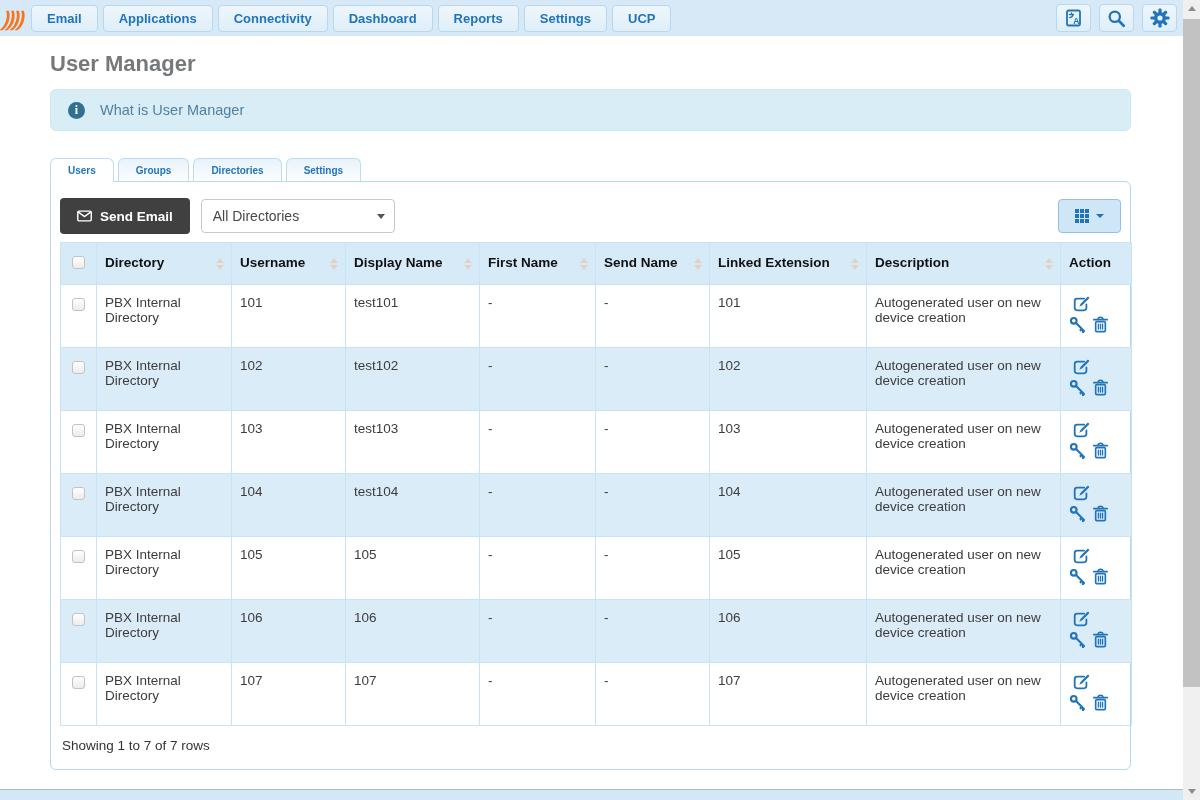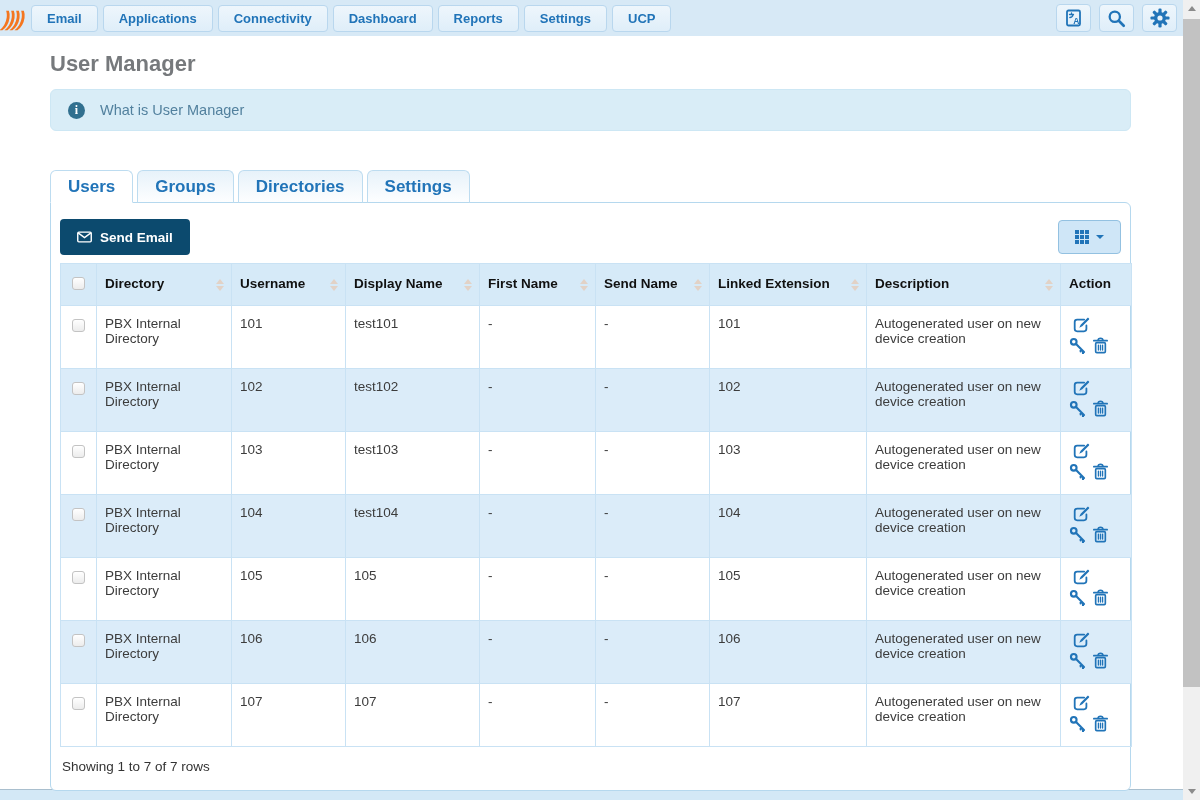--- a/index.html
+++ b/index.html
@@ -34,30 +34,30 @@
   h1.page-title { font-size:22px; font-weight:bold; color:#76797c; margin:15px 0 12px; }
 
   .alert-info { background:#d9edf7; border:1px solid #cde7f4; border-radius:6px; height:42px;
     display:flex; align-items:center; gap:15px; padding:0 17px; color:#52819e; font-size:14.5px; }
   .info-circle { width:17px; height:17px; border-radius:50%; background:#31708f; color:#fff;
     font-family:"Liberation Serif",serif; font-weight:bold; font-size:12px; display:flex;
     align-items:center; justify-content:center; flex:0 0 17px; }
 
   
   .tabs { display:flex; gap:4px; margin-top:27px; position:relative; z-index:2; }
-  .tab { font-size:17px; font-weight:bold; color:#2174b8; padding:6px 17px 5px;
+  .tab { font-size:10px; font-weight:bold; color:#2174b8; padding:6px 17px 5px;
     border:1px solid #bddcf0; border-bottom:1px solid #b5d8ee; border-radius:6px 6px 0 0;
-    background:linear-gradient(180deg,#e7f2fa,#fdfeff); cursor:pointer; margin-bottom:-1px;margin-top:12px; }
+    background:linear-gradient(180deg,#e7f2fa,#fdfeff); cursor:pointer; margin-bottom:-1px; }
   .tab.active { background:#fff; border-bottom-color:#fff; }
 
   
   .panel { border:1px solid #b5d8ee; border-radius:0 6px 6px 6px; background:#fff; padding:9px 9px 12px; position:relative; z-index:1; }
 
   .toolbar { display:flex; align-items:center; margin:7px 0 8px; }
-  .btn-send { background:#0c4a6e; color:#fff; font-weight:bold; font-size:13.5px; border:none;
+  .btn-send { background:#404040; color:#fff; font-weight:bold; font-size:13.5px; border:none;
     border-radius:4px; height:36px; padding:0 17px; display:flex; align-items:center; gap:8px; cursor:default; }
   .select-wrap { position:relative; margin-left:11px; }
   .select-wrap select { appearance:none; -webkit-appearance:none; width:194px; height:34px;
     border:1px solid #c8c8c8; border-radius:4px; background:#fff; color:#474747; font-size:14px;
     font-family:"Liberation Sans",sans-serif; padding:0 26px 0 11px; cursor:pointer; }
   .select-wrap::after { content:""; position:absolute; right:10px; top:15px; width:0; height:0; pointer-events:none;
     border-left:4px solid transparent; border-right:4px solid transparent; border-top:5px solid #555; }
   .toolbar .spacer { flex:1; }
   .search-input { width:171px; height:34px; border:1px solid #ccc; border-radius:4px; padding:0 11px;
     font-size:14px; font-family:"Liberation Sans",sans-serif; color:#444; }
@@ -163,20 +163,25 @@
         <button class="btn-send">
           <span style="line-height:0;">
             <svg width="15" height="12" viewBox="0 0 16 12">
               <rect x="0.8" y="0.8" width="14.4" height="10.4" rx="1.2" fill="none" stroke="#fff" stroke-width="1.5"></rect>
               <path d="M1.2 1.6 L8 6.6 L14.8 1.6" fill="none" stroke="#fff" stroke-width="1.5"></path>
             </svg>
           </span>
           <span>Send Email</span>
         </button>
 
+        <div class="select-wrap">
+          <select>
+            <option>All Directories</option>
+          </select>
+        </div>
 
         <div class="spacer"></div>
 
 
         <button class="btn-columns">
           <span style="line-height:0;">
             <svg width="14" height="14" viewBox="0 0 14 14">
               <g fill="#2174b8">
                 <rect x="0" y="0" width="4" height="4"></rect>
                   <rect x="5" y="0" width="4" height="4"></rect>

